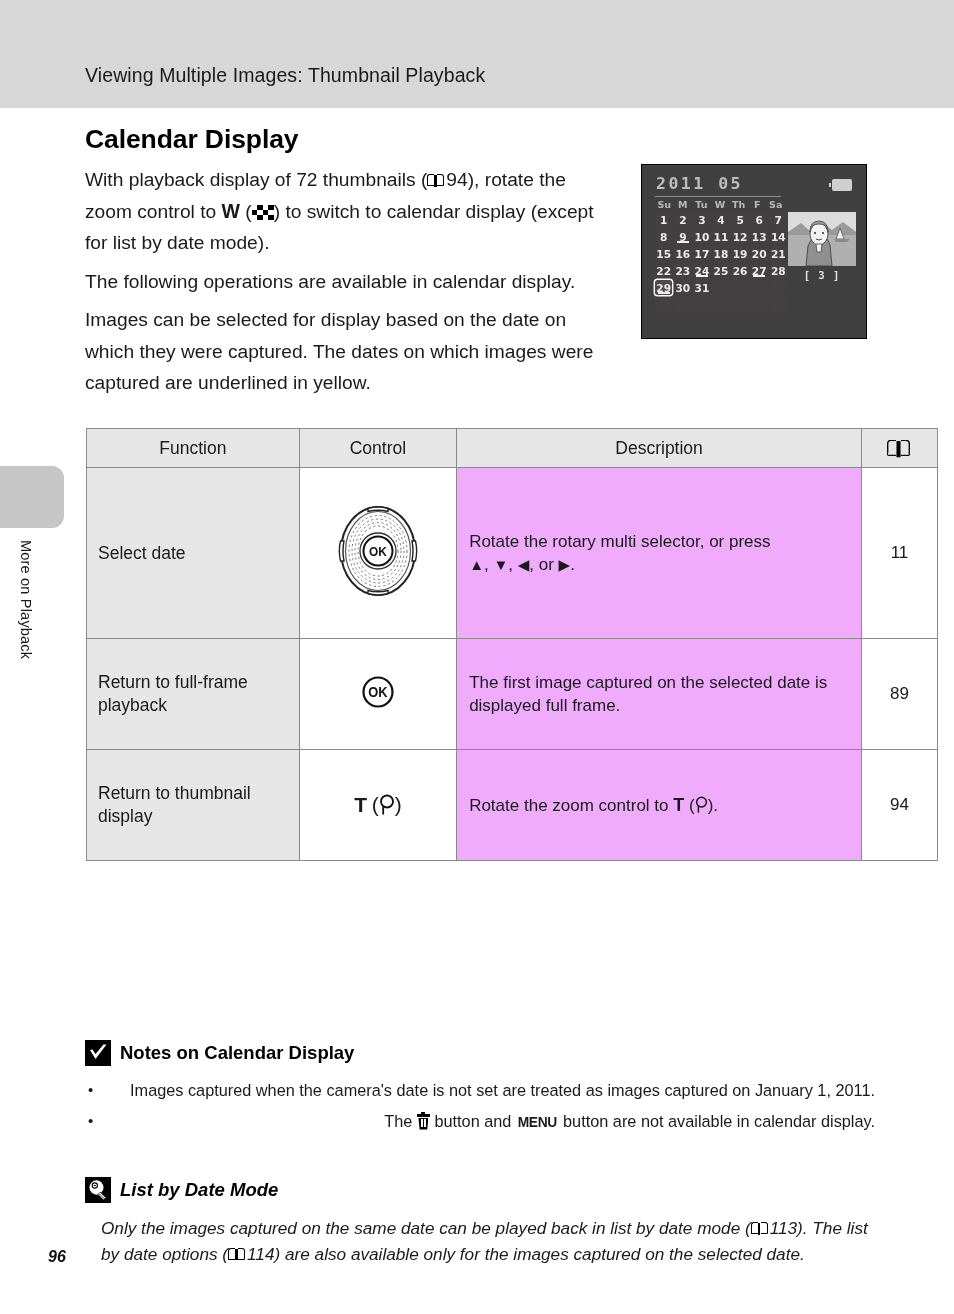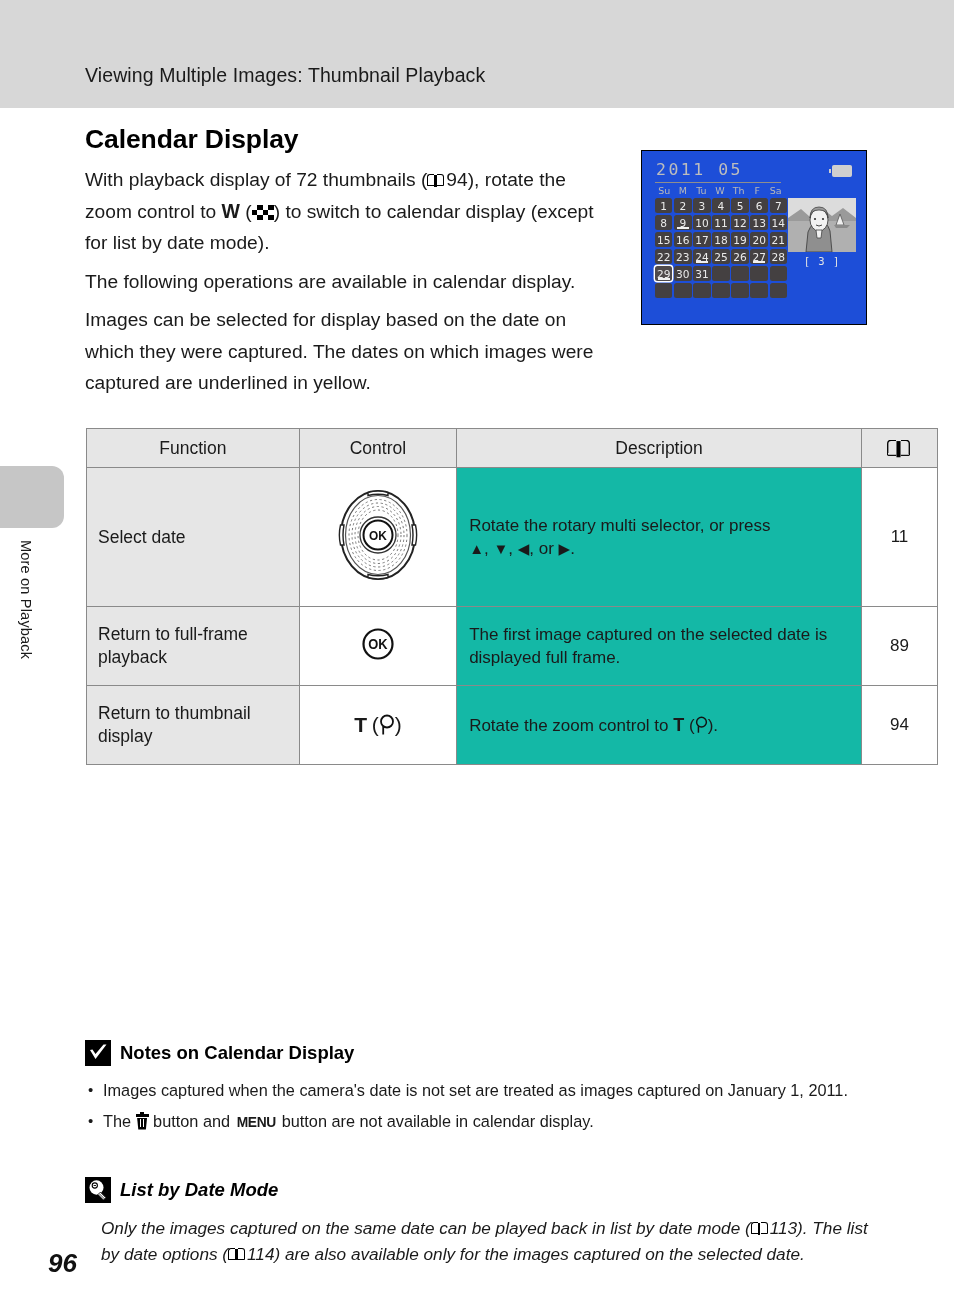--- a/index.html
+++ b/index.html
@@ -49,21 +49,21 @@
     transform: rotate(90deg);
     transform-origin: left top;
     white-space: nowrap;
     letter-spacing: .2px;
   }
 
   
   .page-number {
     position: absolute;
     left: 48px; top: 1248px;
-    font-size: 26px;
+    font-size: 16px;
     font-style: italic;
     font-weight: 600;
     color: #111;
   }
 
   
   .section-title {
     position: absolute;
     left: 85px; top: 124px;
     font-size: 26.5px;
@@ -157,25 +157,26 @@
     font-weight: bold;
     font-size: 15px;
     letter-spacing: -.4px;
     display: inline-block;
     transform: scaleX(.92);
   }
 
   
   .lcd {
     position: absolute;
-    left: 641px; top: 150px;
+    left: 641px; top: 164px;
     width: 226px; height: 175px;
-    background: #1d4ed8;
+    background: #404040;
     border: 1px solid #000;
     box-sizing: border-box;
+    font-weight: bold;
   }
   .lcd-year {
     position: absolute;
     left: 14px; top: 9px;
     font-family: "DejaVu Sans Mono", monospace;
     font-size: 16.5px;
     color: #bdbdbd;
     letter-spacing: 2.5px;
   }
   .lcd-battery {
@@ -290,22 +291,22 @@
     background: #e6e6e6;
     padding: 0 11px;
     font-size: 17.5px;
     line-height: 23px;
   }
   .tbl td.ctrl {
     background: #fff;
     text-align: center;
   }
   .tbl td.desc {
-    background: #14b8a6;
-    padding: 8px 12px;
+    background: #f0abfc;
+    padding: 24px 12px;
     font-size: 17px;
     line-height: 23px;
   }
   .tbl td.pg {
     background: #fff;
     text-align: center;
     font-size: 17px;
   }
   .row-1 td { height: 122px; }
   .row-2 td { height: 62px; }
@@ -337,20 +338,21 @@
   }
   .note-badge svg { position: absolute; left: 0; top: 0; }
 
   .note-list {
     margin: 12px 0 0 0;
     padding: 0;
     list-style: none;
     font-size: 16.3px;
     line-height: 25px;
     color: #1a1a1a;
+    text-align: right;
   }
   .note-list li {
     position: relative;
     padding-left: 18px;
     margin-bottom: 6px;
   }
   .note-list li::before {
     content: "•";
     position: absolute;
     left: 3px; top: -1px;

